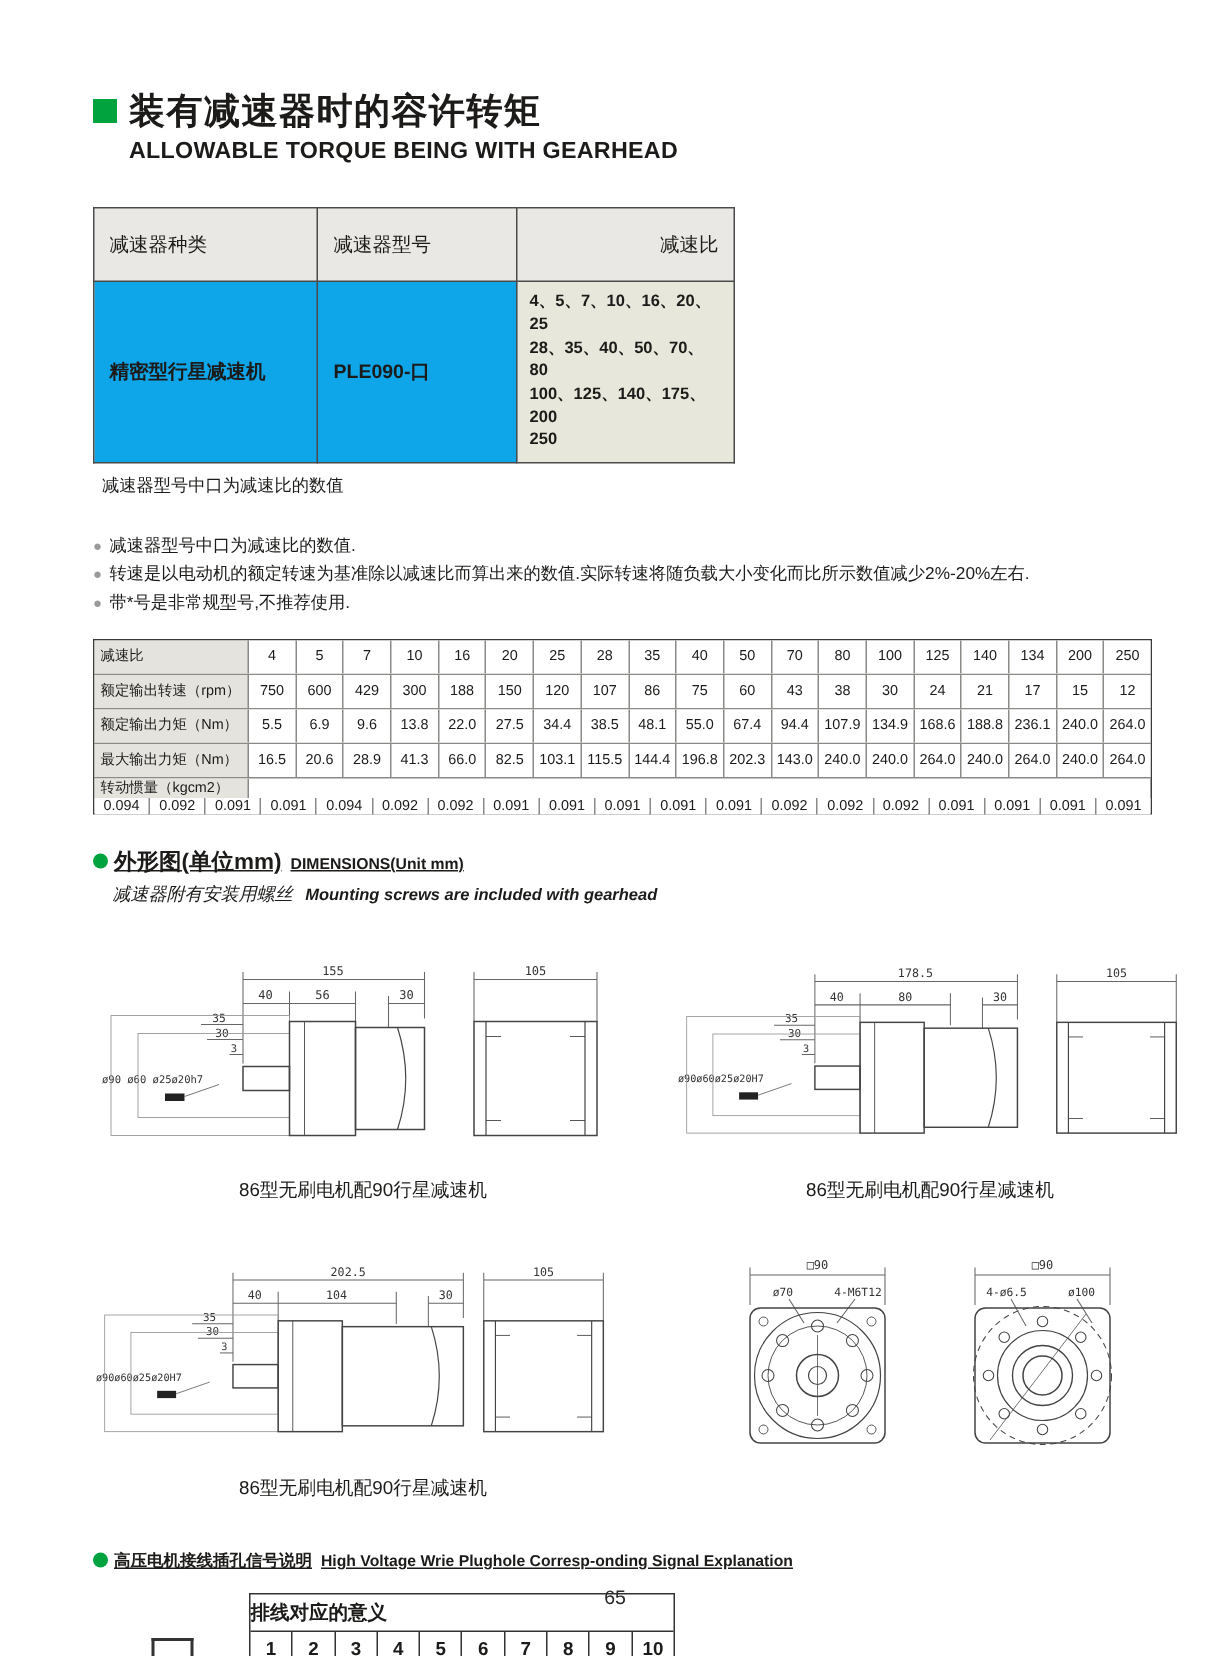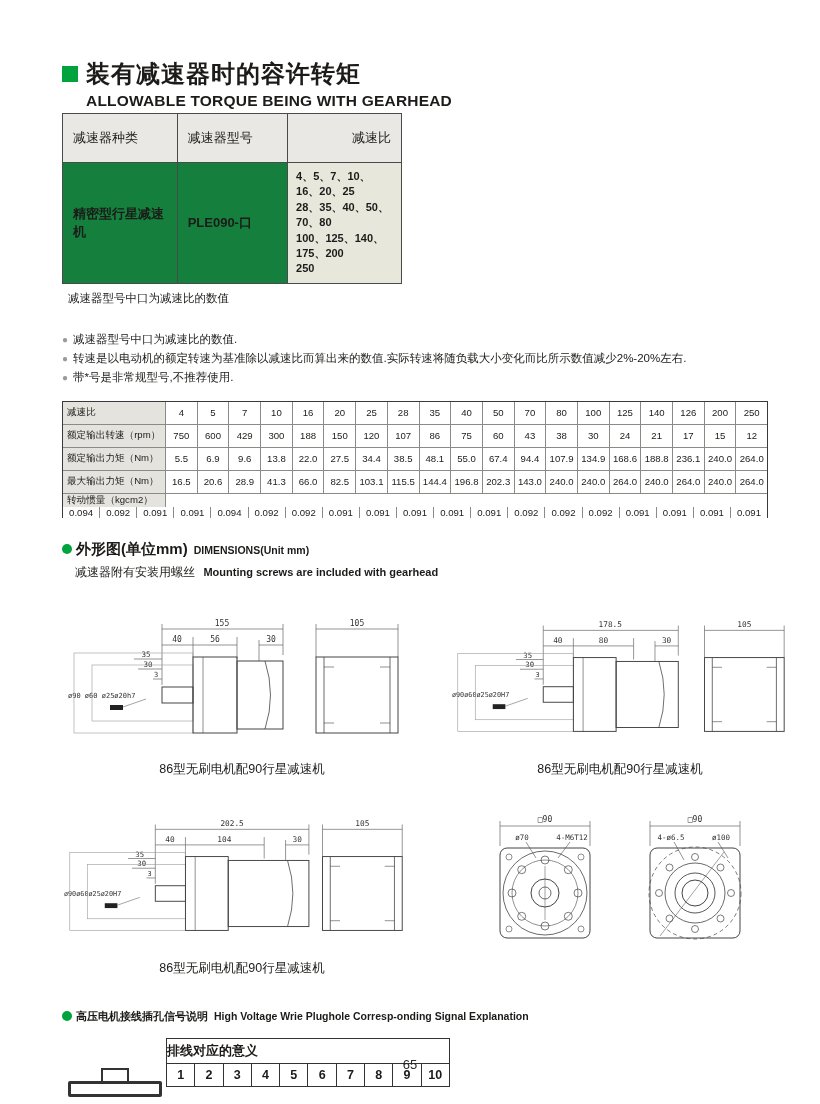--- a/index.html
+++ b/index.html
@@ -7,50 +7,50 @@
   .page { position:relative; width:820px; height:1104px; background:#fff; overflow:hidden; }
   .content { padding:58px 58px 0 62px; }
 
   
   .main-title { display:flex; align-items:center; }
   .green-sq { width:16px; height:16px; background:var(--green); margin-right:8px; flex:0 0 auto; }
   .main-title h1 { font-size:24px; font-weight:bold; letter-spacing:1px; }
   .title-en { font-size:15.5px; font-weight:bold; margin:2px 0 0 24px; letter-spacing:.2px; }
 
   
-  .gear-table { border-collapse:collapse; margin-top:3px; width:340px; }
+  .gear-table { border-collapse:collapse; margin-top:28px; width:428px; }
   .gear-table th, .gear-table td { border:1px solid #4a4a4a; vertical-align:middle; }
   .gear-table th { background:#e9e8e4; font-size:13px; font-weight:normal; text-align:left; padding:15px 10px; }
   .gear-table th.ratio-h { text-align:right; }
-  .gear-table td { background:#15803d; padding:8px 10px; font-size:13px; font-weight:bold; }
+  .gear-table td { background:#0ea5e9; padding:8px 10px; font-size:13px; font-weight:bold; }
   .gear-table td.ratios { background:#e7e7dc; font-size:11px; text-align:left; line-height:1.4; padding:6px 8px; }
   .gear-table col.c1 { width:135px; } .gear-table col.c2 { width:120px; } .gear-table col.c3 { width:131px; }
 
   .tbl-note { font-size:11.5px; margin:7px 0 0 6px; }
 
   .notes { list-style:none; margin-top:24px; }
   .notes li { font-size:11.5px; line-height:1.65; display:flex; align-items:flex-start; }
   .notes .bullet { color:#9a9a98; font-size:10px; margin:2px 5px 0 0; }
 
   
   .spec-table { margin-top:14px; width:706px; border:1.5px solid #3a3a3a; }
   .spec-row { display:flex; height:23px; border-bottom:1px solid #8a8a86; }
   .spec-row:last-child { border-bottom:none;flex-direction:column; }
   .spec-row .lbl { width:103px; flex:0 0 auto; background:#e4e3de; border-right:1px solid #8a8a86;
                    font-size:9.6px; display:flex; align-items:center; padding-left:4px; }
   .spec-row .cells { flex:1; display:flex; }
   .spec-row .cell { flex:1 1 0; display:flex; align-items:center; justify-content:center; font-size:9.6px; background:#fff; }
   .spec-row .cell + .cell { border-left:1px solid #8a8a86; }
 
   
-  .sec-head { margin-top:22px; display:flex; align-items:baseline; }
+  .sec-head { margin-top:22px; display:flex; align-items:baseline;text-decoration:underline; }
   .green-dot { width:10px; height:10px; border-radius:50%; background:var(--green); margin-right:4px; align-self:center; flex:0 0 auto; }
   .sec-head .cn { font-size:15px; font-weight:bold; }
   .sec-head .en { font-size:10.5px; font-weight:bold; margin-left:6px; }
-  .sec-sub { margin:3px 0 0 13px; }
+  .sec-sub { margin:3px 0 0 13px;font-style:italic; }
   .sec-sub .cn { font-size:12px; }
   .sec-sub .en { font-size:11px; font-weight:bold; margin-left:4px; }
 
   .dwg-grid { margin-top:26px; display:grid; grid-template-columns:360px 340px; column-gap:2px; row-gap:40px;gap:28px; }
   .dwg-box { }
   .dwg { display:block; }
   .dwg text { font-family:"DejaVu Sans Mono","Liberation Mono",monospace; fill:#333; }
   .dwg-caption { text-align:center; font-size:12.5px; margin-top:14px; }
 
   
@@ -141,21 +141,21 @@
             <div class="cell">25</div>
             <div class="cell">28</div>
             <div class="cell">35</div>
             <div class="cell">40</div>
             <div class="cell">50</div>
             <div class="cell">70</div>
             <div class="cell">80</div>
             <div class="cell">100</div>
             <div class="cell">125</div>
             <div class="cell">140</div>
-            <div class="cell">126</div>
+            <div class="cell">134</div>
             <div class="cell">200</div>
             <div class="cell">250</div>
           </div>
     </div>
     <div class="spec-row">
       <div class="lbl">额定输出转速（rpm）</div>
       <div class="cells">
             <div class="cell">750</div>
             <div class="cell">600</div>
             <div class="cell">429</div>

